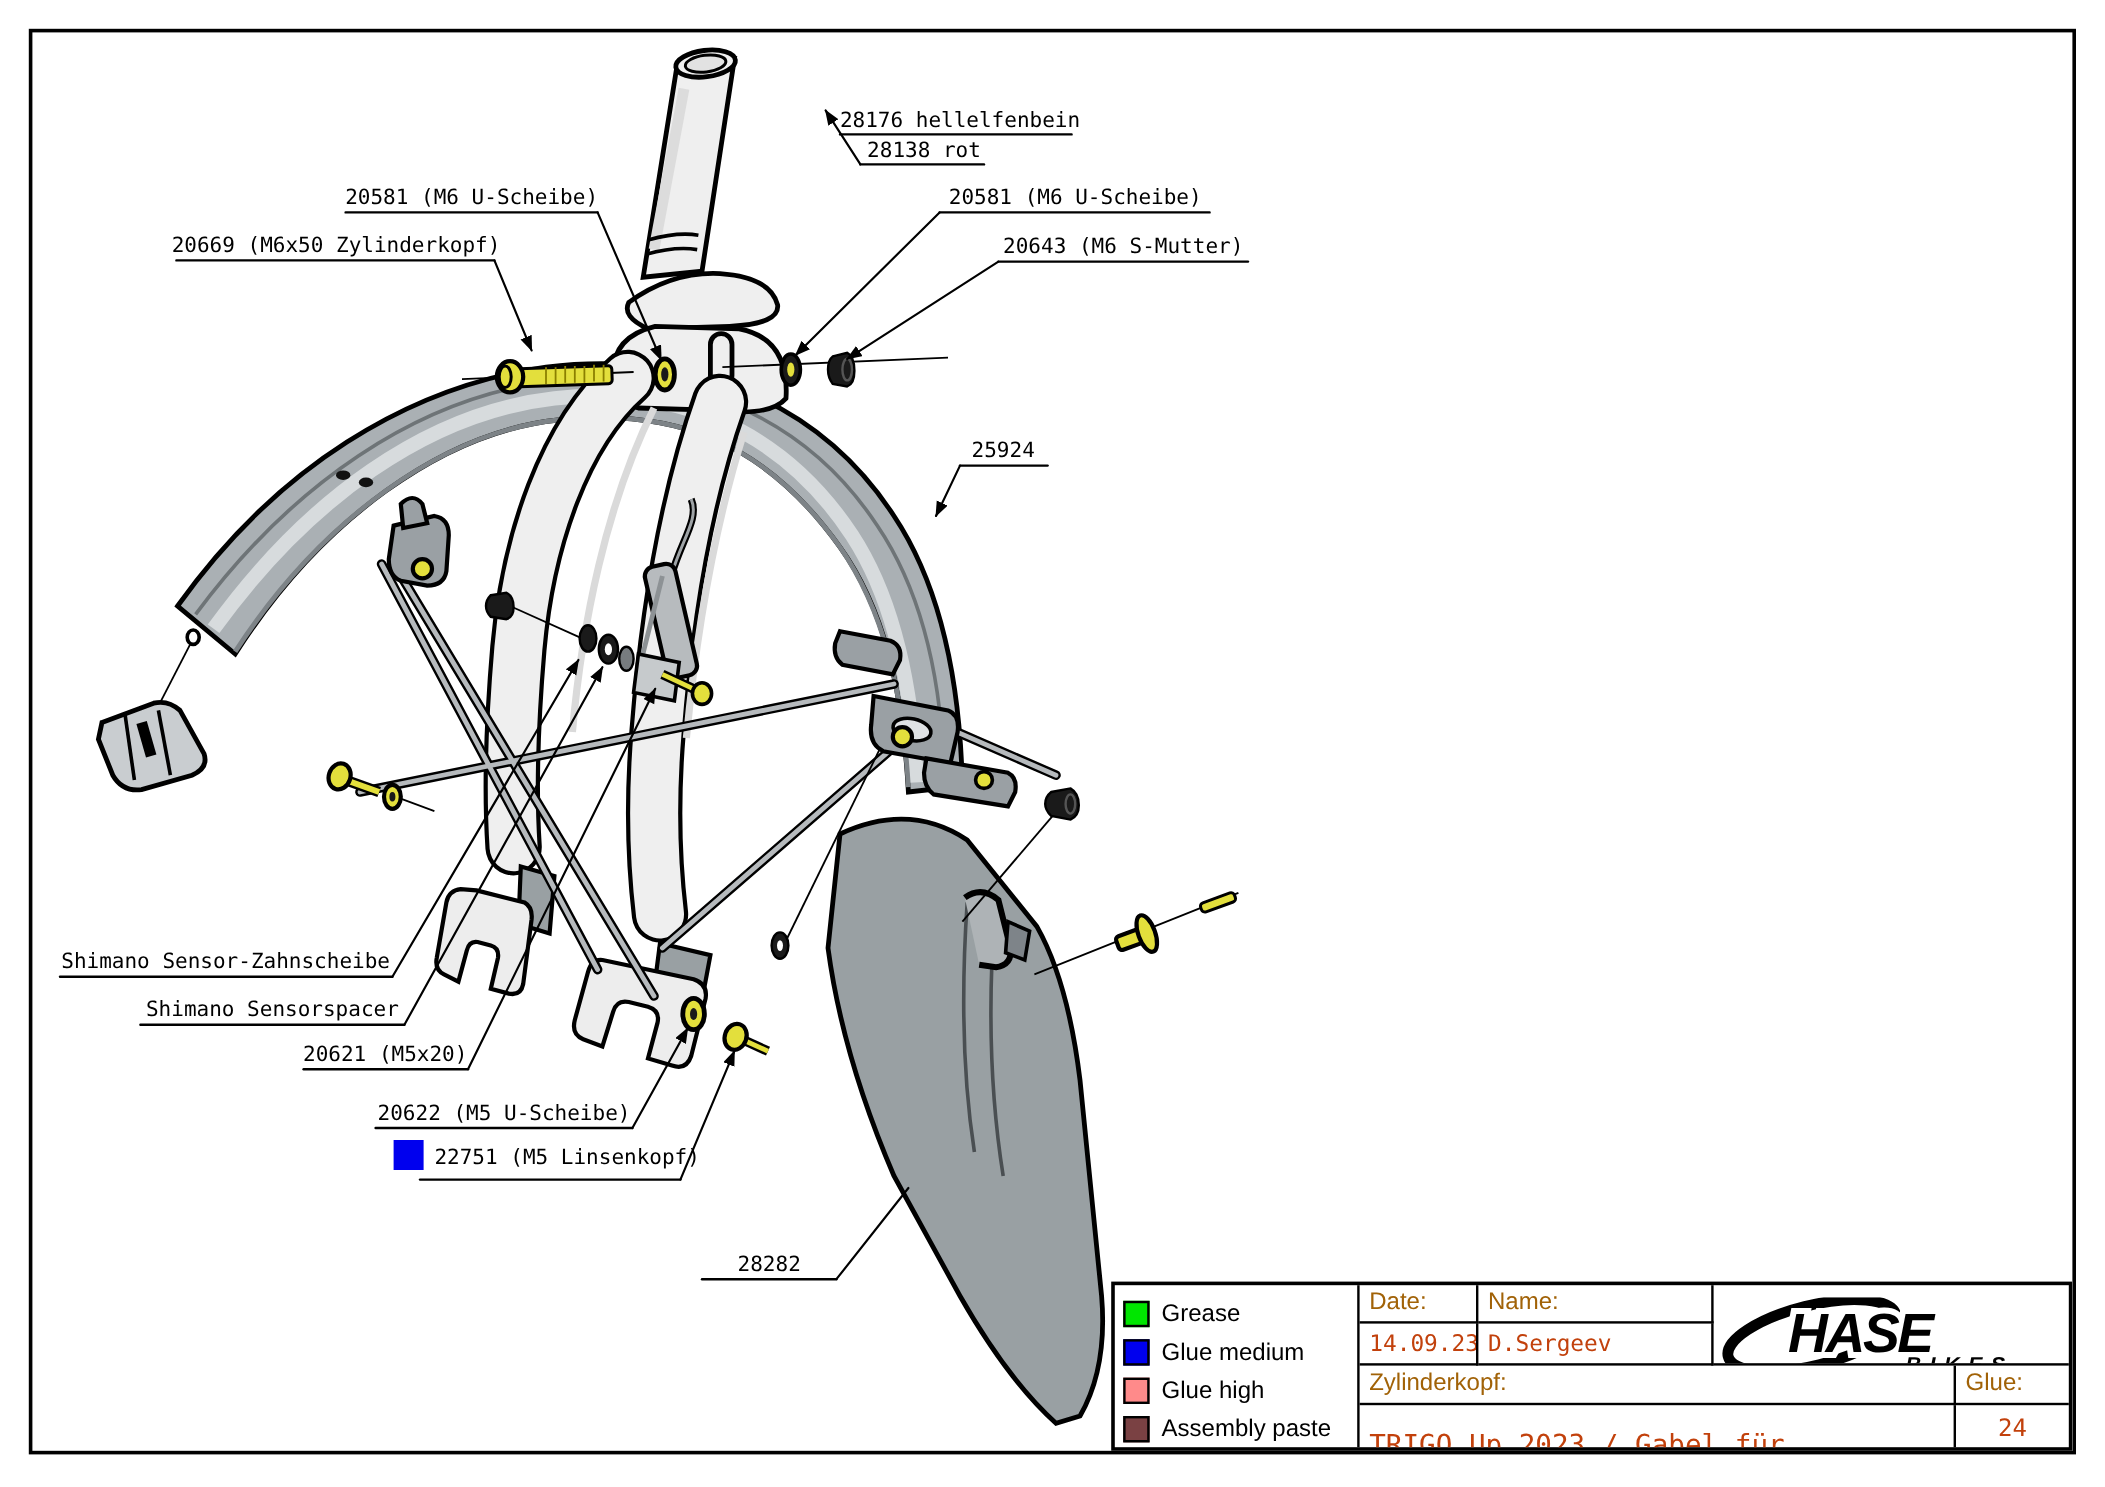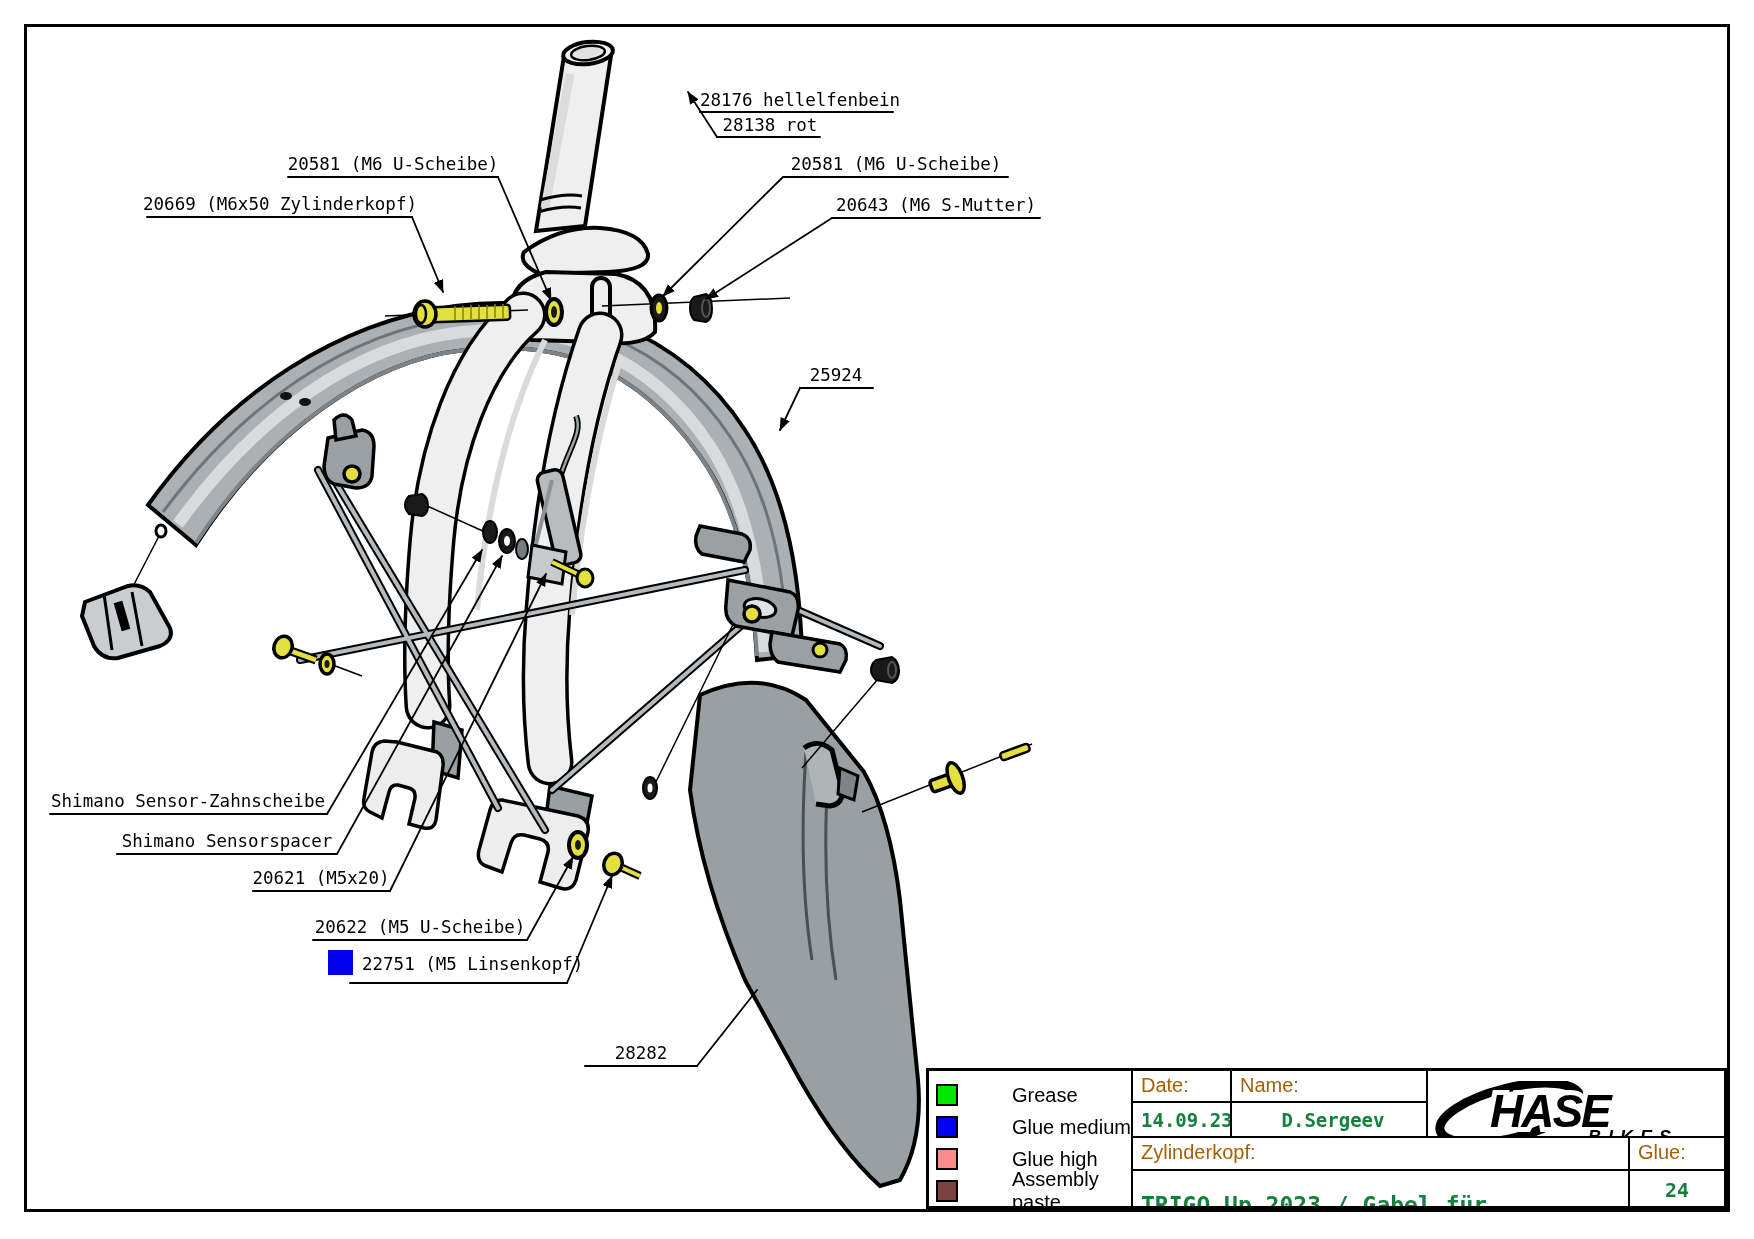--- a/index.html
+++ b/index.html
@@ -9,30 +9,30 @@
          border:3px solid #000;box-sizing:border-box;}
   svg text.tech{font-family:"DejaVu Sans Mono",monospace;fill:#000;}
   
   #titleblock{position:absolute;left:926px;top:1068px;width:801px;height:141px;
               border:3px solid #000;box-sizing:border-box;background:#fff;
               display:grid;grid-template-columns:204px 99px 196px 202px 94px;
               grid-template-rows:32px 35px 33px 35px;}
   .cell{box-sizing:border-box;overflow:hidden;}
   .bR{border-right:2px solid #000;} .bB{border-bottom:2px solid #000;}
   .lbl{font-size:20px;padding:3px 0 0 8px;color:#a16207;}
-  .val{font-family:"DejaVu Sans Mono",monospace;font-size:19px;padding:6px 0 0 8px;color:#15803d;font-weight:bold;}
+  .val{font-family:"DejaVu Sans Mono",monospace;font-size:19px;padding:6px 0 0 8px;color:#c2410c;}
   #cell-legend{grid-column:1;grid-row:1/5;padding:8px 0 0 7px;}
-  .legend-row{display:flex;align-items:center;height:32px;gap:44px;}
+  .legend-row{display:flex;align-items:center;height:32px;}
   .swatch{width:22px;height:22px;border:2px solid #000;box-sizing:border-box;margin-right:10px;flex:0 0 auto;}
   .legend-label{font-size:20px;color:#000;}
   #cell-datelbl{grid-column:2;grid-row:1;}
   #cell-namelbl{grid-column:3;grid-row:1;}
   #cell-logo{grid-column:4/6;grid-row:1/3;border-left:0;margin-top:10px;}
   #cell-dateval{grid-column:2;grid-row:2;}
-  #cell-nameval{grid-column:3;grid-row:2;text-align:center;}
+  #cell-nameval{grid-column:3;grid-row:2;}
   #cell-desclbl{grid-column:2/5;grid-row:3;}
   #cell-pagelbl{grid-column:5;grid-row:3;}
   #cell-descval{grid-column:2/5;grid-row:4;font-size:23px;padding-top:21px;}
   #cell-pageval{grid-column:5;grid-row:4;text-align:center;font-size:20px;padding:7px 0 0 0;}
 </style>
 </head>
 <body>
 
 <div id="page">
   <div id="frame"></div>

